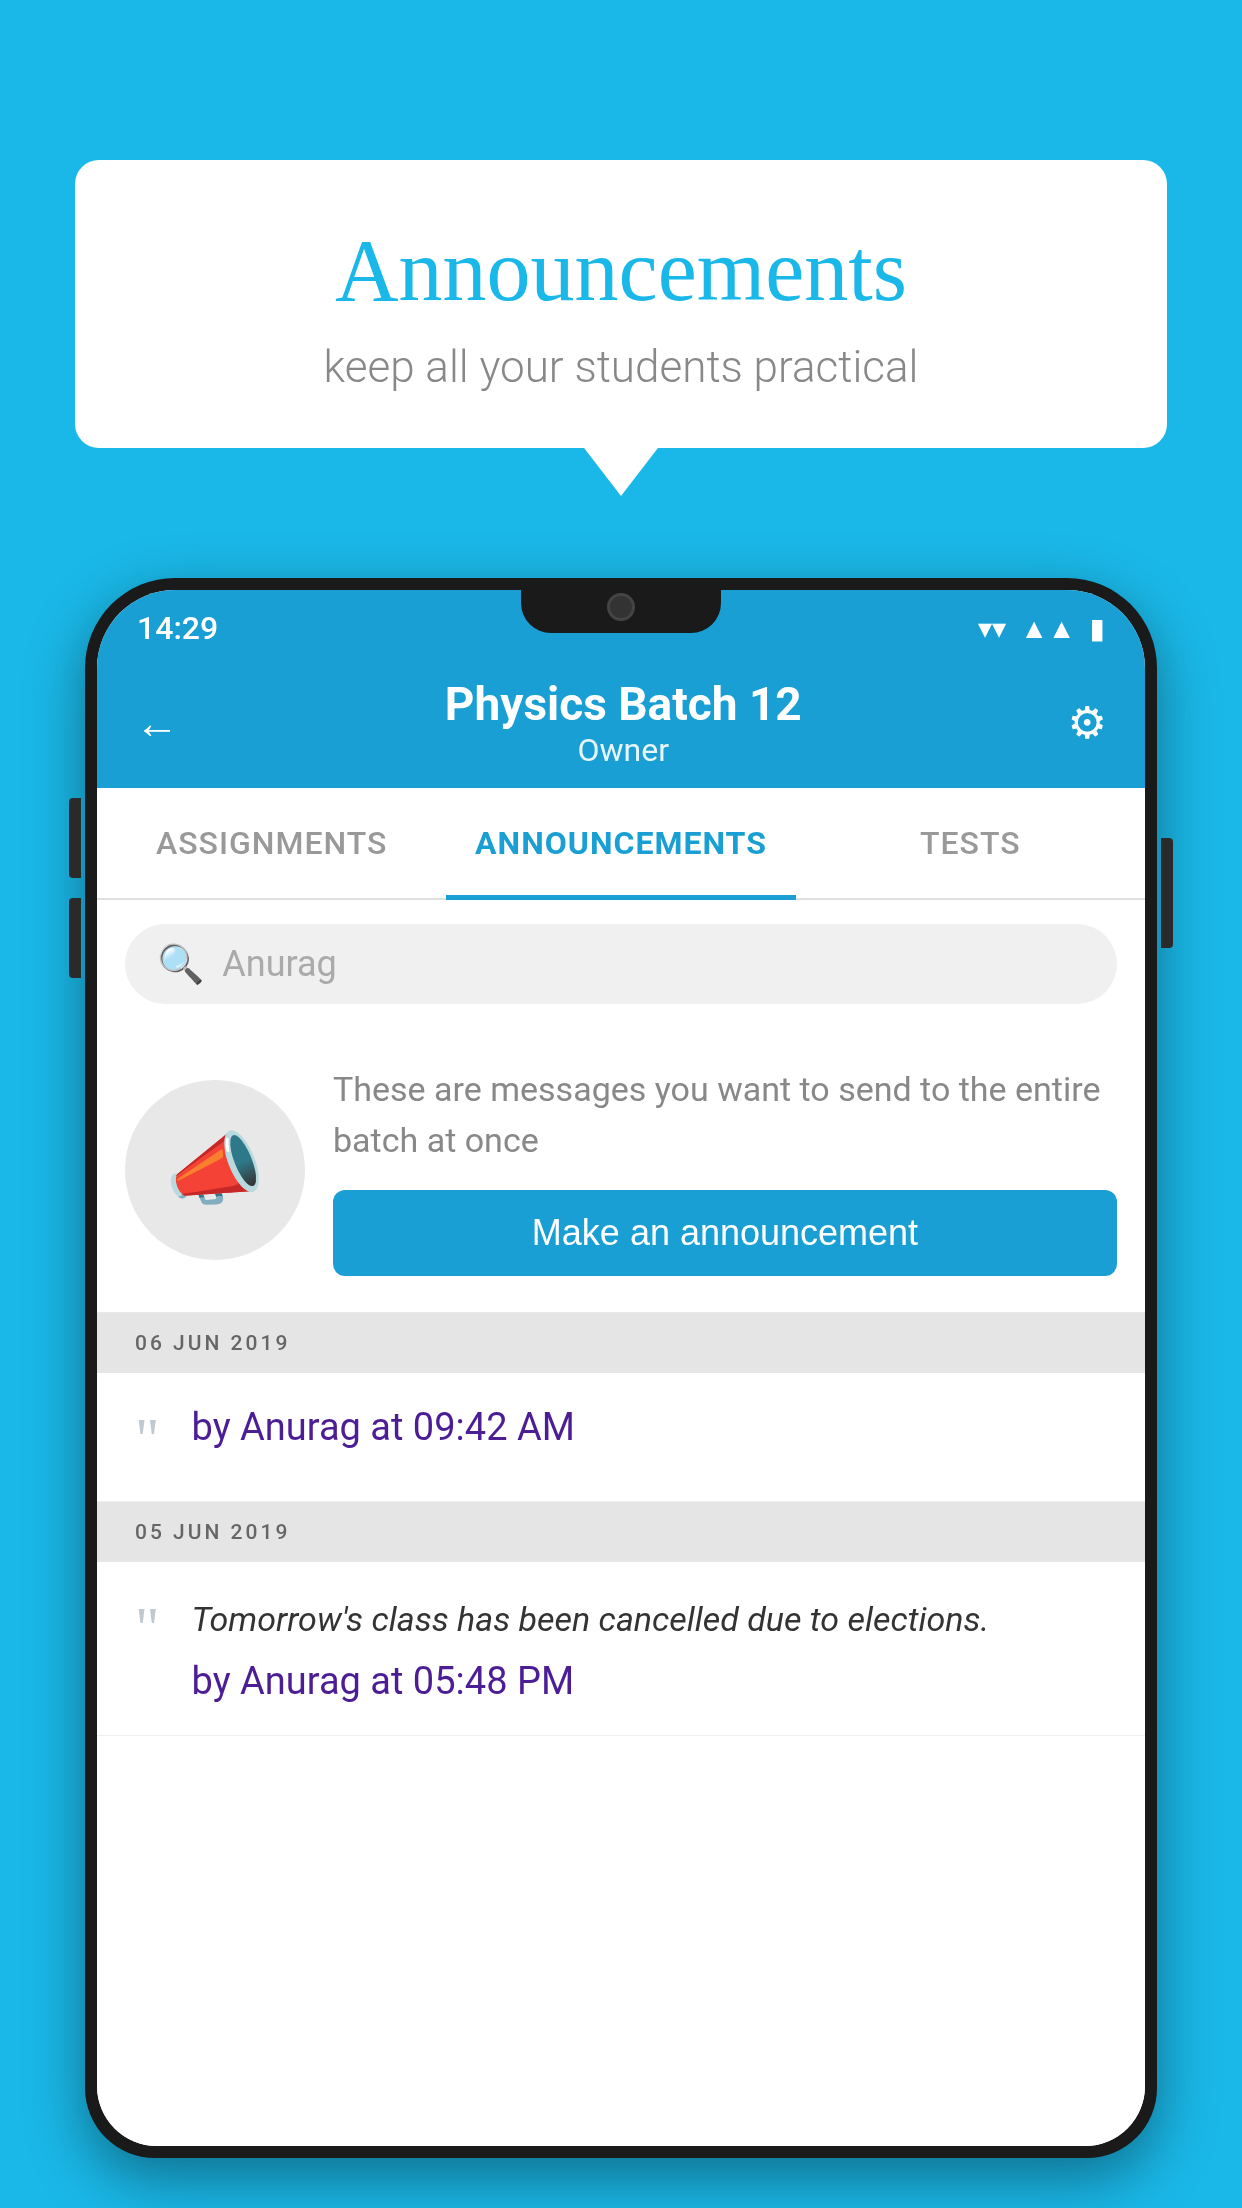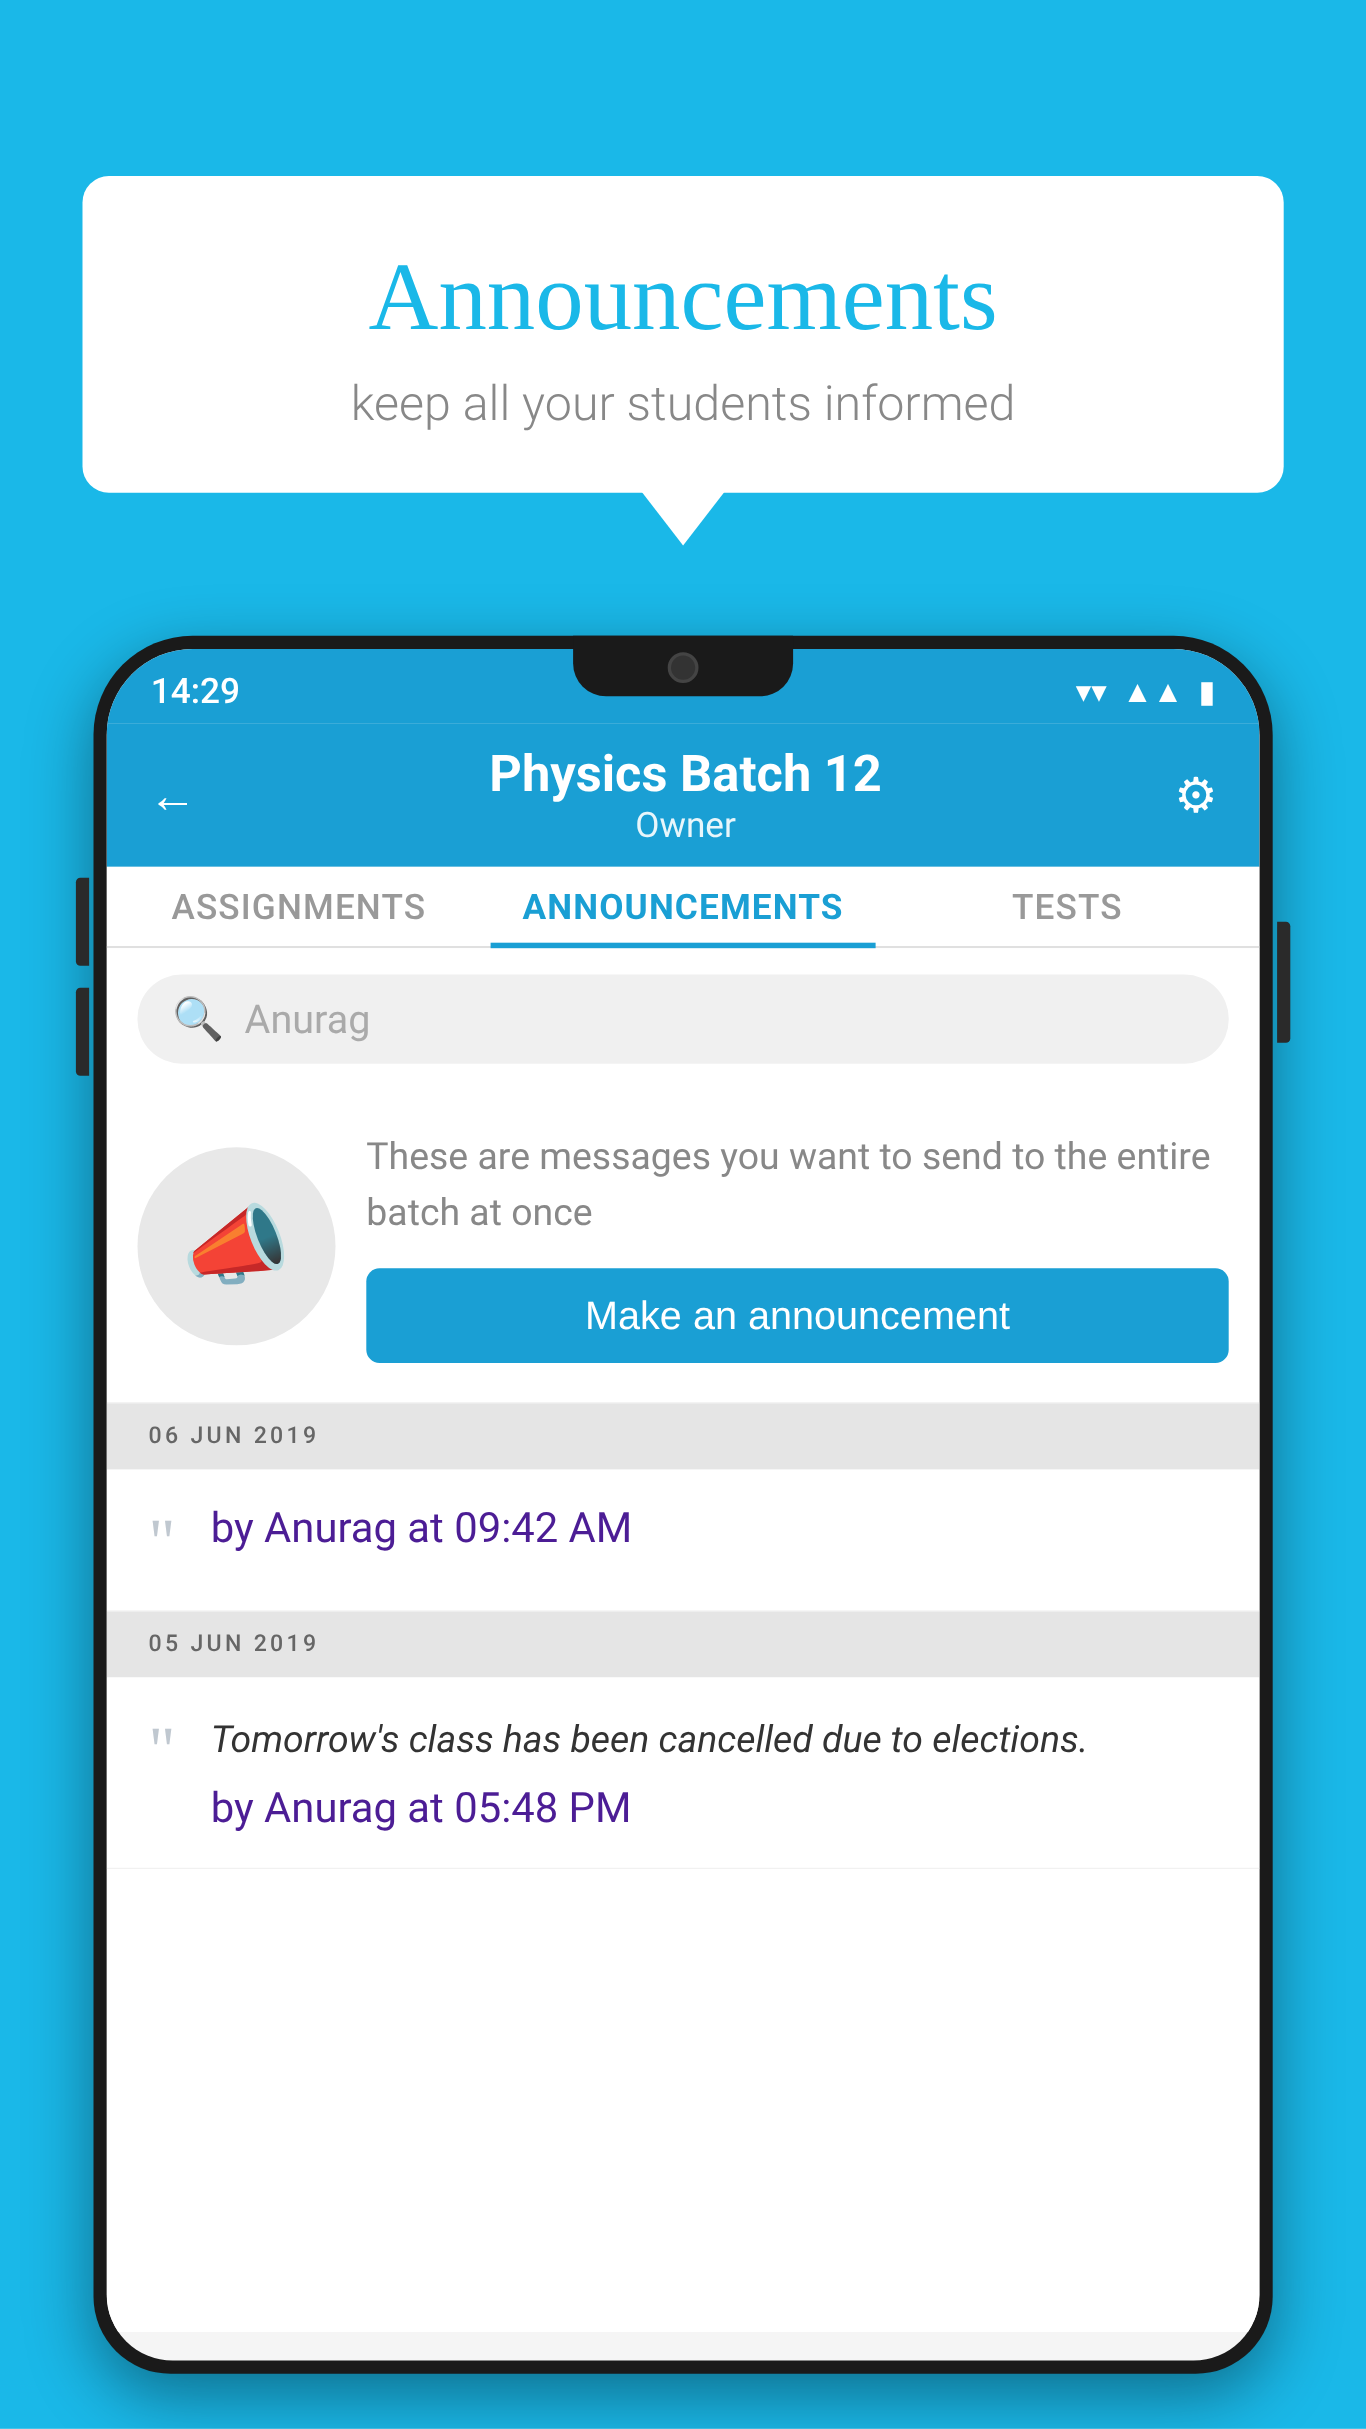--- a/index.html
+++ b/index.html
@@ -215,21 +215,21 @@
       color: white;
       font-size: 44px;
       cursor: pointer;
     }
 
     
     .tabs-bar {
       background: white;
       display: flex;
       border-bottom: 2px solid #e0e0e0;
-      height: 74px;
+      height: 112px;
     }
 
     .tab-item {
       flex: 1;
       display: flex;
       align-items: center;
       justify-content: center;
       font-size: 32px;
       color: #999;
       font-weight: 500;
@@ -378,21 +378,21 @@
       color: #4c1d95;
       font-size: 38px;
     }
   </style>
 </head>
 <body>
 
 <div class="speech-bubble-container">
   <div class="speech-bubble">
     <div class="bubble-title">Announcements</div>
-    <div class="bubble-subtitle">keep all your students informed</div>
+    <div class="bubble-subtitle">keep all your students practical</div>
   </div>
 </div>
 
 <div class="phone-container">
   <div class="phone-outer">
     <div class="phone-notch">
       <div class="phone-camera"></div>
     </div>
     <div class="phone-vol-up"></div>
     <div class="phone-vol-down"></div>

